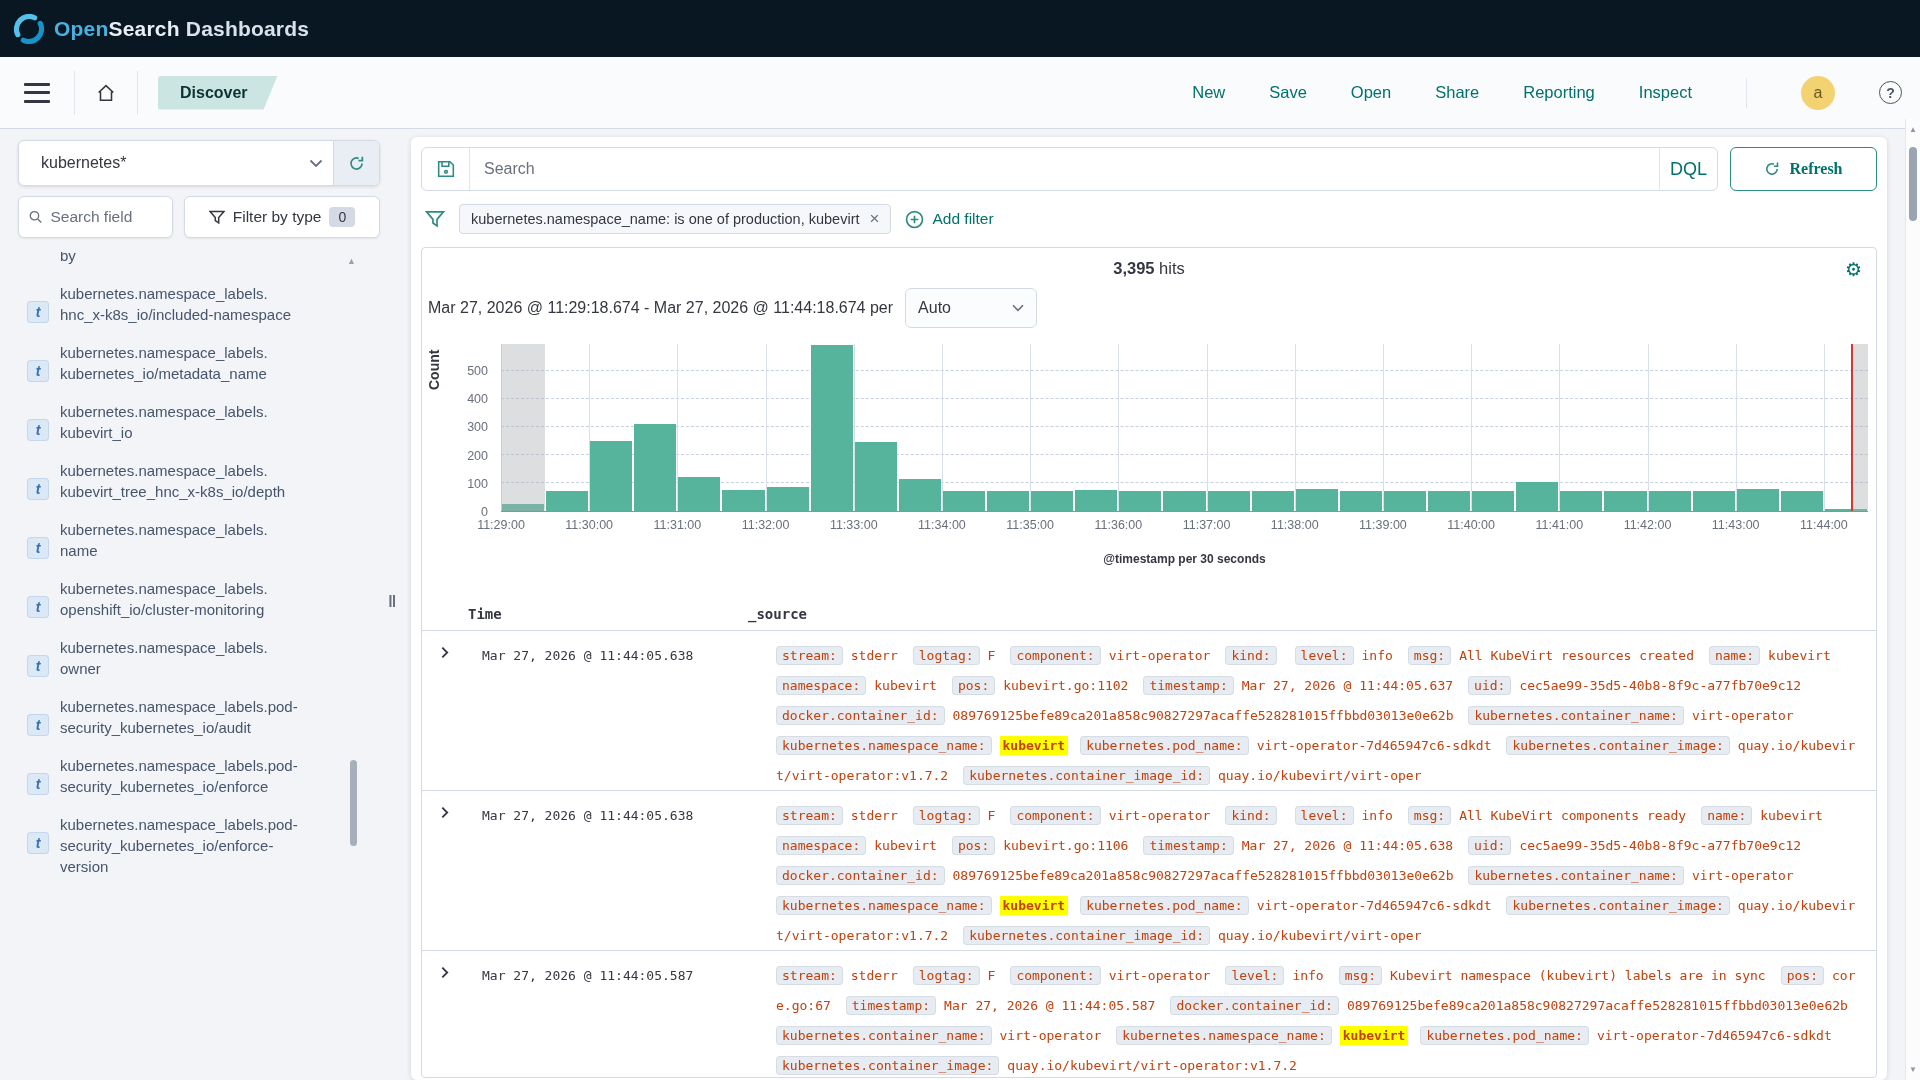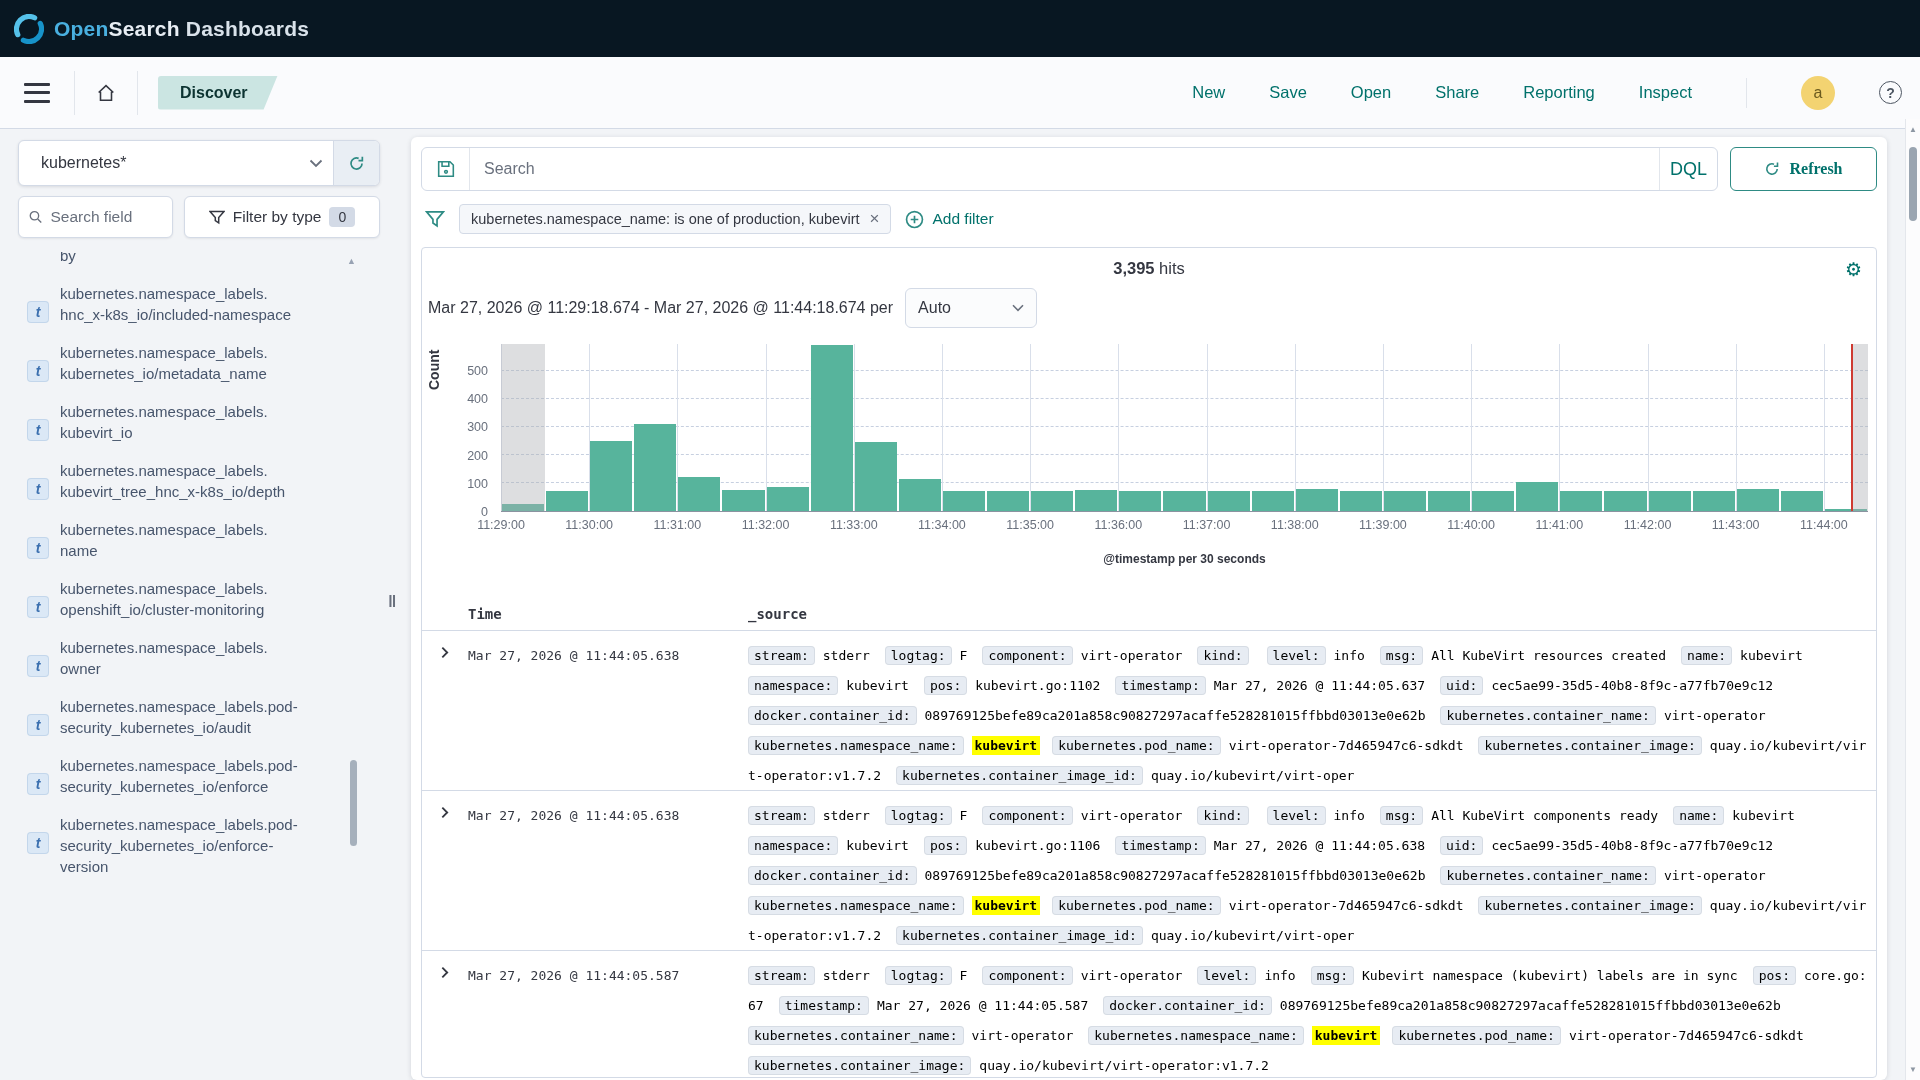--- a/index.html
+++ b/index.html
@@ -93,25 +93,25 @@
   .hgrid { position:absolute; left:0; right:0; border-top:1px dashed #c7d0e0; }
   .bar { position:absolute; bottom:0; background:#57b49c; z-index:2; }
   .band { position:absolute; top:0; bottom:0; background:rgba(173,177,182,.42); z-index:3; }
   .nowline { position:absolute; top:0; bottom:0; width:2px; background:#ce3b32; z-index:4; }
   .xaxis { position:absolute; left:79px; right:8px; top:188px; height:20px; }
   .xtick { position:absolute; transform:translateX(-50%); font-size:12.5px; color:#69707d; white-space:nowrap; }
   .xlabel { position:absolute; left:79px; right:8px; top:222px; text-align:center; font-weight:bold; font-size:12px; color:#343741; }
 
   
   .thead { display:grid; grid-template-columns:30px 280px 1fr; padding:6px 8px 8px 16px; font-family:"DejaVu Sans Mono",monospace; font-size:14px; font-weight:bold; border-bottom:1px solid #d3dae6; margin-top:12px; }
-  .trow { display:grid; grid-template-columns:30px 280px 1fr; padding:10px 8px 10px 16px; border-bottom:1px solid #d3dae6; font-family:"DejaVu Sans Mono",monospace; font-size:13px; }
+  .trow { display:grid; grid-template-columns:30px 280px 1fr; padding:10px 8px 10px 16px; border-bottom:1px solid #d3dae6; font-family:"DejaVu Sans Mono",monospace; font-size:13px;gap:14px; }
   .trow.clamp { max-height:160px; overflow:hidden; }
   .expander { padding-top:5px; cursor:pointer; }
   .ttime { line-height:30px; color:#343741; }
-  .tsrc { line-height:30px; color:#000000; word-break:break-all; }
+  .tsrc { line-height:30px; color:#c2410c; word-break:break-all; }
   .fkey { background:#e7ecf3; border-radius:4px; padding:2px 6px; margin-right:8px; box-shadow:inset 0 0 0 1px rgba(120,135,150,.15); white-space:nowrap; }
   .fval { margin-right:15px; }
   .fval.hl { background:#ffff00; font-weight:bold; padding:2px 3px; margin-right:12px; }
 
   
   .win-scroll { position:absolute; right:0; top:119px; bottom:0; width:15px; background:#fcfcfd; border-left:1px solid #e4e7ec; }
   .win-thumb { position:absolute; left:3px; top:28px; width:8px; height:74px; background:#9aa5b1; border-radius:4px; cursor:grab; }
   .ws-arrow { position:absolute; left:0; width:100%; text-align:center; font-size:8px; color:#8d97a3; }
 </style>
 </head>

